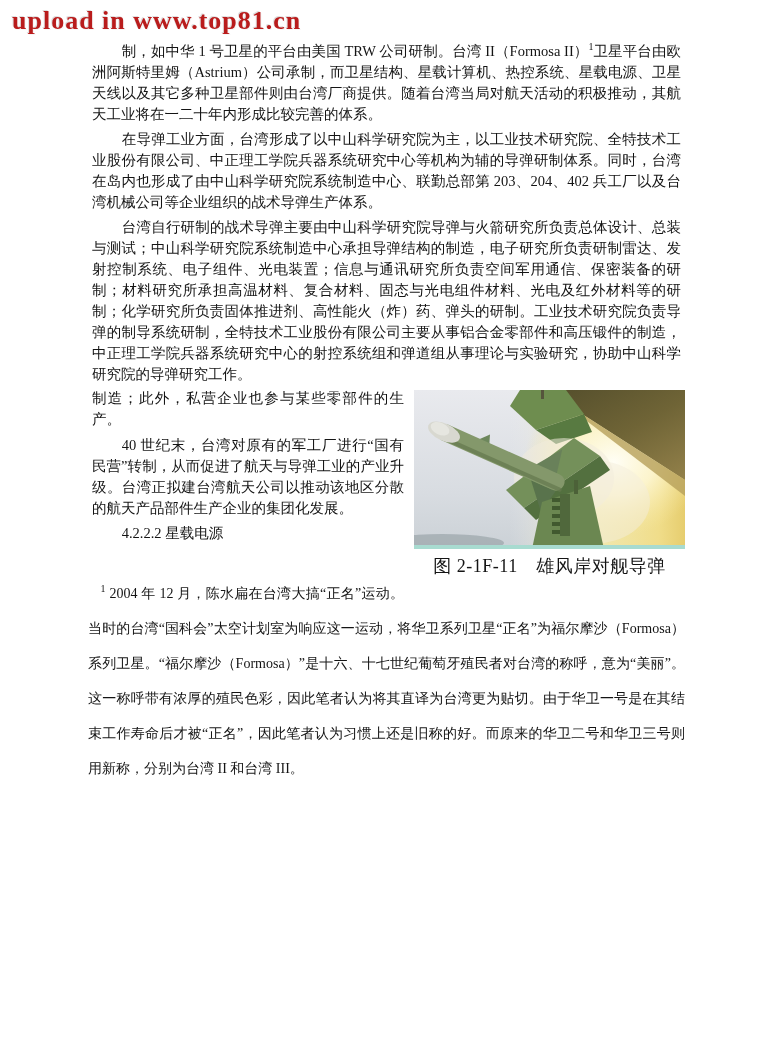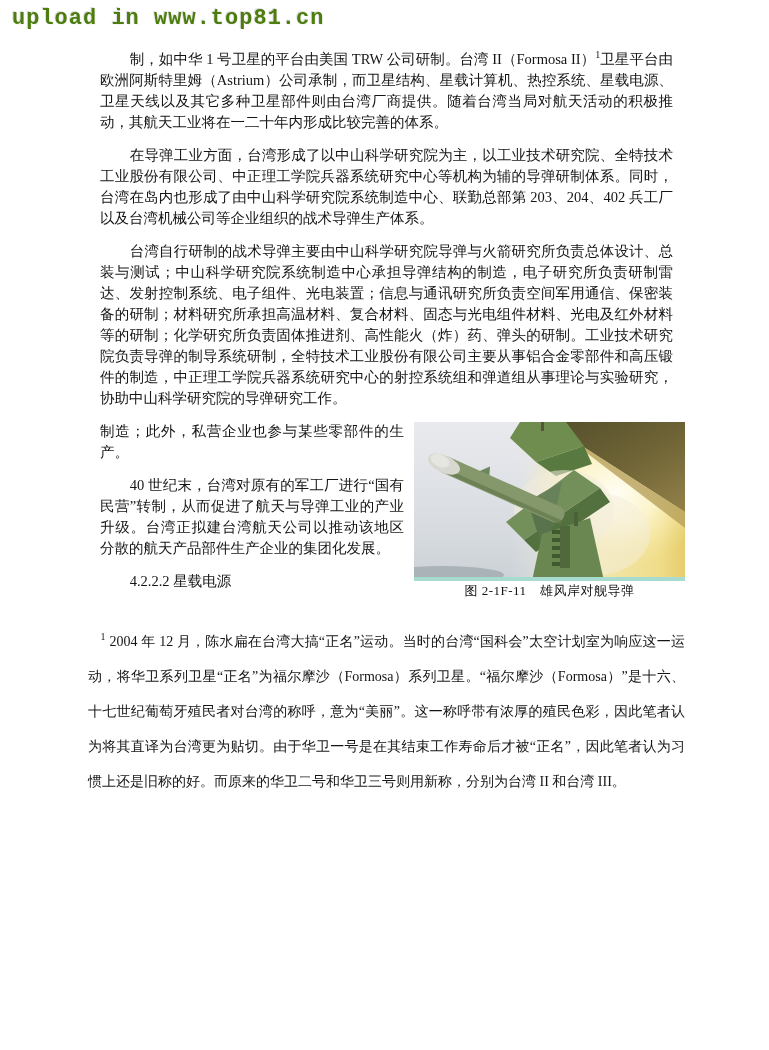--- a/index.html
+++ b/index.html
@@ -6,43 +6,43 @@
   .page{
     position:relative;
     width:769px;height:1050px;
     background:#ffffff;
     overflow:hidden;
     font-family:"Liberation Serif","DejaVu Serif",serif;
     color:#141414;
   }
   .watermark{
     position:absolute;top:6px;left:12px;
-    font-family:Liberation Mono, monospace;
-    font-weight:bold;font-size:22px;letter-spacing:1px;
-    color:#4d7c0f;
+    font-family:Liberation Serif, serif;
+    font-weight:bold;font-size:26px;letter-spacing:1px;
+    color:#b91c1c;
     text-shadow:1px 1px 0 #f6f6f6,-1px -1px 0 #dedede;
     user-select:none;
   }
   .content{
     position:absolute;left:88px;top:37px;width:597px;
     font-size:14.5px;line-height:21px;
     text-align:justify;
   }
-  .content p{margin:12px;text-indent:2.05em;}
-  .content p.noindent{text-indent:0;}
+  .content p{margin:4px;text-indent:2.05em;}
+  .content p.noindent{text-indent:0;font-family:Liberation Mono, monospace;}
   .fnref{font-size:10px;vertical-align:super;line-height:0;}
   .wrapzone{overflow:visible;}
   .fig{
     float:right;width:271px;
     margin:1px 0 5px 10px;
   }
   .photo{display:block;width:271px;height:159px;}
   .caption{
-    text-align:center;font-size:13px;line-height:20px;
-    letter-spacing:0.5px;white-space:nowrap;
+    text-align:center;font-size:18px;line-height:20px;
+    margin-top:7px;letter-spacing:0.5px;white-space:nowrap;
   }
   .footnote{
     margin-top:32px;
     font-size:14px;line-height:35px;
     text-align:justify;
     text-indent:0.9em;
   }
   .fnmark{font-size:10px;vertical-align:super;line-height:0;margin-right:4px;}
 </style>
 </head>

